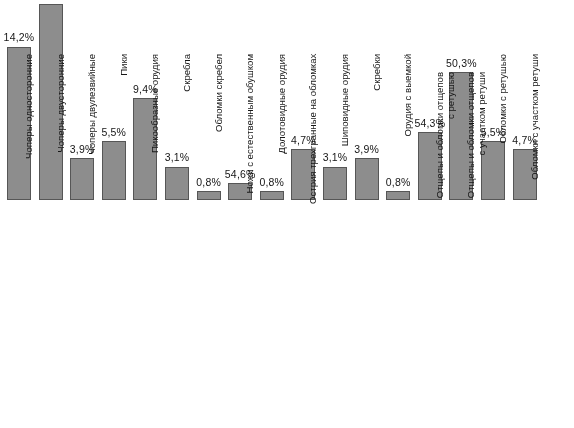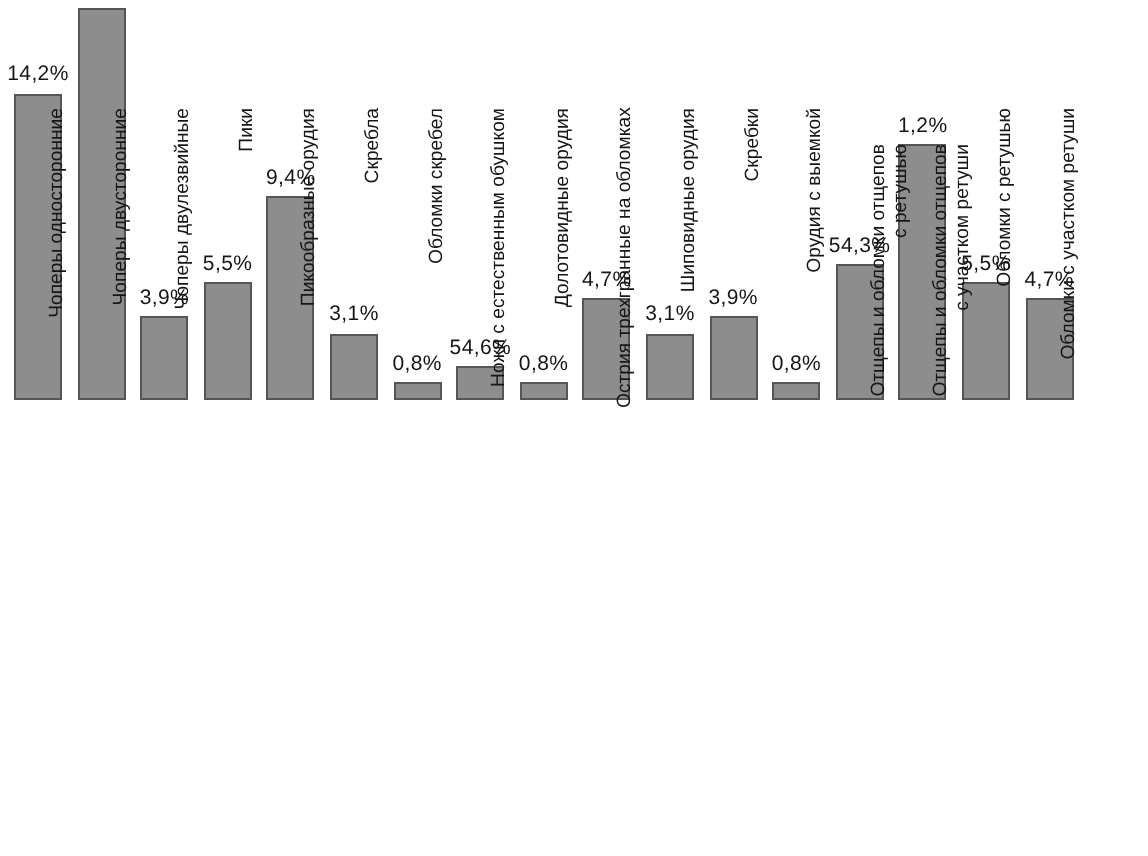--- a/index.html
+++ b/index.html
@@ -126,21 +126,21 @@
         <div class="bar" title="Орудия с выемкой" style="height: 8.64865px; background: rgb(141, 141, 141); border-color: rgb(86, 86, 86);"></div>
       </div>
       <div class="bar-label" style="left: 378.2px; top: 177.351px;">0,8%</div>
       <div class="bar-slot" style="left: 414.8px;">
         <div class="bar" title="Отщепы и обломки отщепов с ретушью" style="height: 68.1081px; background: rgb(141, 141, 141); border-color: rgb(86, 86, 86);"></div>
       </div>
       <div class="bar-label" style="left: 409.8px; top: 117.892px;">54,3%</div>
       <div class="bar-slot" style="left: 446.4px;">
         <div class="bar" title="Отщепы и обломки отщепов с участком ретуши" style="height: 127.568px; background: rgb(141, 141, 141); border-color: rgb(86, 86, 86);"></div>
       </div>
-      <div class="bar-label" style="left: 441.4px; top: 58.4324px;">1,2%</div>
+      <div class="bar-label" style="left: 441.4px; top: 58.4324px;">50,3%</div>
       <div class="bar-slot" style="left: 478px;">
         <div class="bar" title="Обломки с ретушью" style="height: 59.4595px; background: rgb(141, 141, 141); border-color: rgb(86, 86, 86);"></div>
       </div>
       <div class="bar-label" style="left: 473px; top: 126.541px;">5,5%</div>
       <div class="bar-slot" style="left: 509.6px;">
         <div class="bar" title="Обломки с участком ретуши" style="height: 50.8108px; background: rgb(141, 141, 141); border-color: rgb(86, 86, 86);"></div>
       </div>
       <div class="bar-label" style="left: 504.6px; top: 135.189px;">4,7%</div>
     </div>
   <div id="cat-layer">

